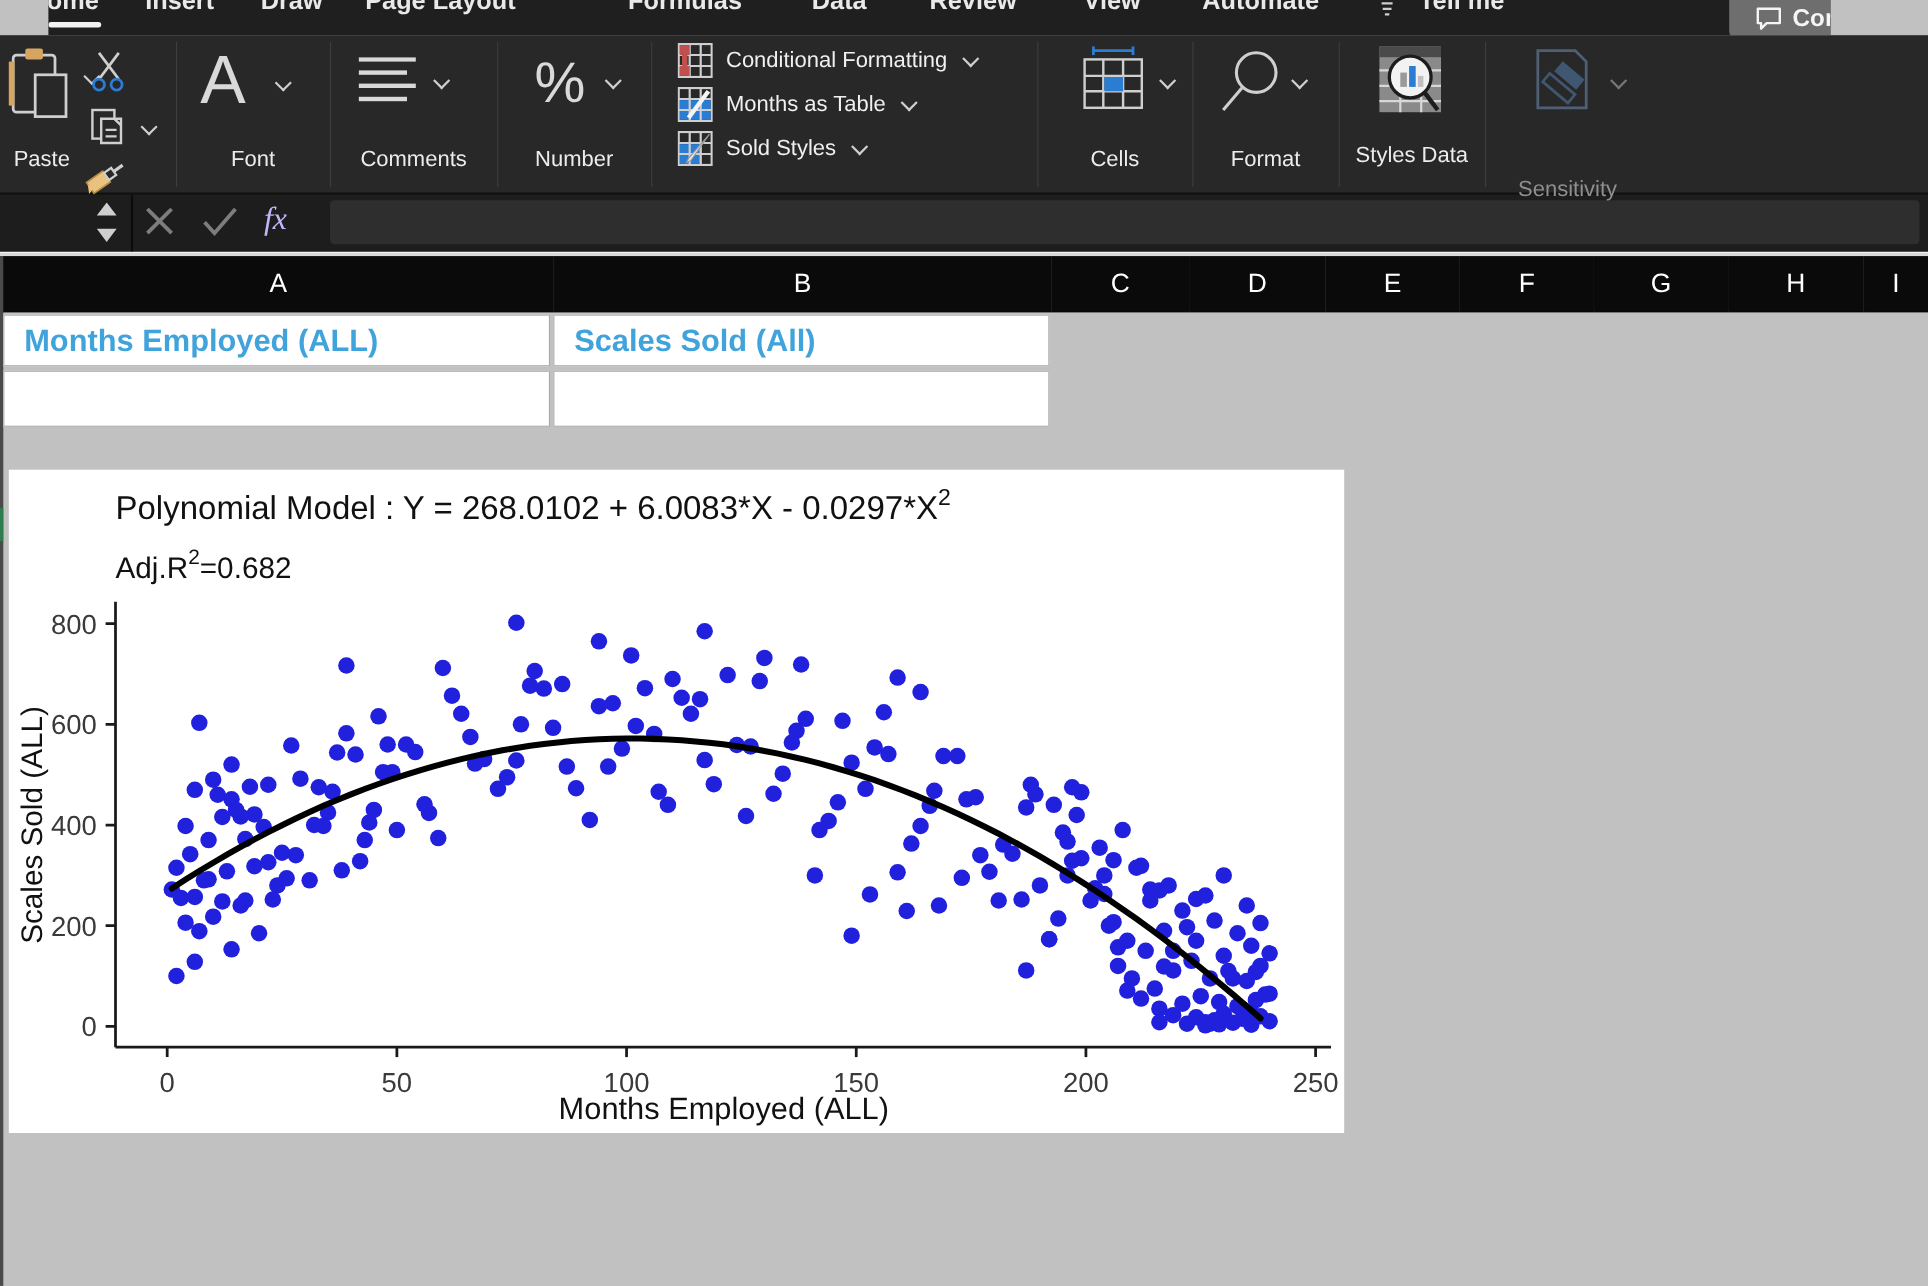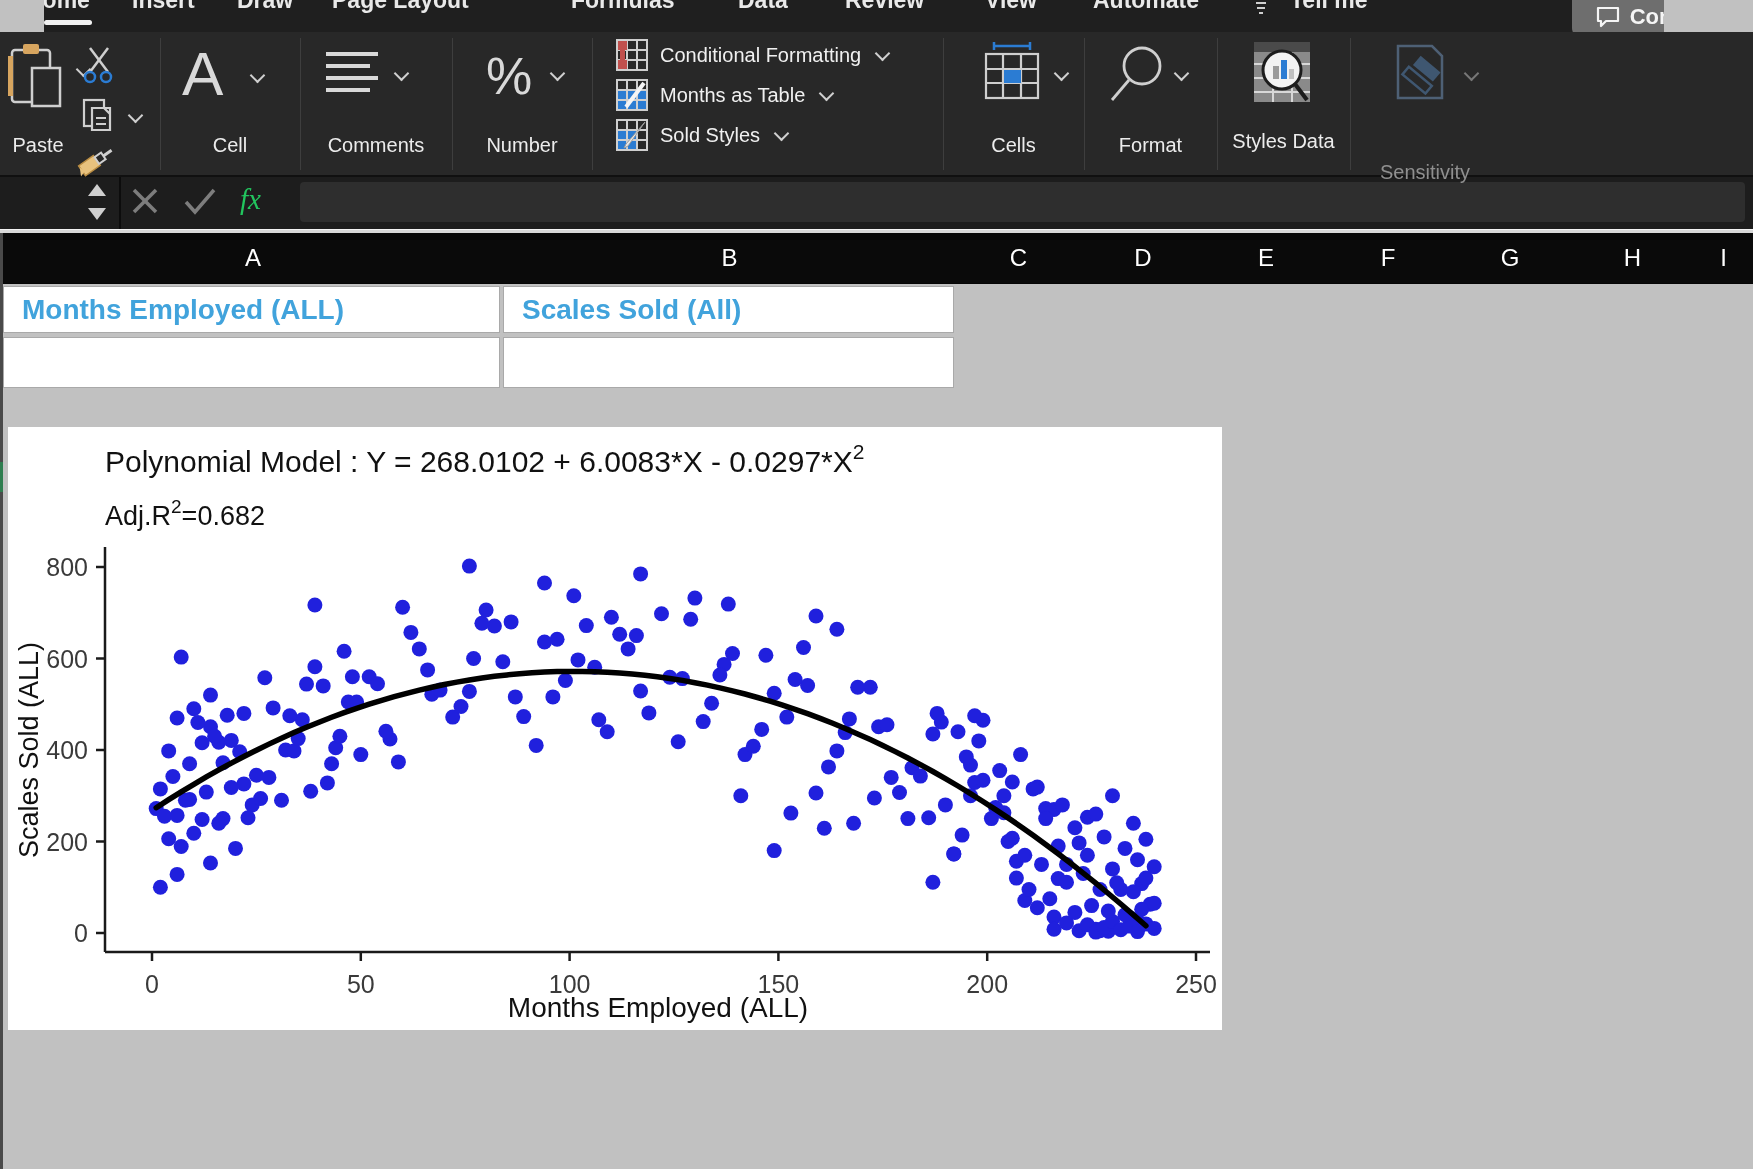--- a/index.html
+++ b/index.html
@@ -110,21 +110,21 @@
     <g transform="rotate(-35 22 20)">
       <rect x="6" y="16" width="18" height="12" fill="#e8c27e" stroke="#b98c42" stroke-width="1.5"></rect>
       <rect x="24" y="18" width="8" height="8" fill="none" stroke="#cfcfcf" stroke-width="2"></rect>
       <line x1="32" y1="22" x2="42" y2="22" stroke="#cfcfcf" stroke-width="3"></line>
       <path d="M6 18 l-4 8 l6 -2 z" fill="#e8c27e"></path>
     </g>
   </svg>
 
   <div class="bigGlyph" style="left:182px;top:6px;font-size:62px;">A</div>
   <span class="chev abs" style="left:248px;top:38px"></span>
-  <div class="rlabel" style="left:160px;top:102px;width:140px">Cell</div>
+  <div class="rlabel" style="left:160px;top:102px;width:140px">Font</div>
 
   <svg class="abs" style="left:326px;top:20px" width="58" height="44">
     <rect x="0" y="0" width="52" height="4" fill="#d9d9d9"></rect>
     <rect x="0" y="12" width="44" height="4" fill="#d9d9d9"></rect>
     <rect x="0" y="24" width="52" height="4" fill="#d9d9d9"></rect>
     <rect x="0" y="36" width="44" height="4" fill="#d9d9d9"></rect>
   </svg>
   <span class="chev abs" style="left:392px;top:36px"></span>
   <div class="rlabel" style="left:300px;top:102px;width:152px">Comments</div>
 
@@ -227,21 +227,21 @@
     <path d="M11 36 L20 24 L2 24 Z" fill="#cfcfcf"></path>
   </svg>
   <div id="namebox-divider"></div>
   <svg class="fbar-icon" style="left:130px" width="30" height="30">
     <line x1="4" y1="4" x2="26" y2="26" stroke="#7d7d7d" stroke-width="3.5"></line>
     <line x1="26" y1="4" x2="4" y2="26" stroke="#7d7d7d" stroke-width="3.5"></line>
   </svg>
   <svg class="fbar-icon" style="left:182px" width="36" height="30">
     <polyline points="4,16 13,26 32,4" fill="none" stroke="#7d7d7d" stroke-width="3.5"></polyline>
   </svg>
-  <div class="abs" style="left:240px;top:8px;font-family:'Liberation Serif',serif;font-style:italic;font-size:29px;color:#22c55e;">fx</div>
+  <div class="abs" style="left:240px;top:8px;font-family:'Liberation Serif',serif;font-style:italic;font-size:29px;color:#c4b5fd;">fx</div>
   <div id="fx-input"></div>
 </div>
 <div id="fbar-sep" class="abs"></div>
 
 <div id="colheaders" class="abs">
     <div class="colheader" style="left: 3px; width: 500px;">A</div>
     <div class="colheader" style="left: 503px; width: 453px;">B</div>
     <div class="colheader" style="left: 956px; width: 125px;">C</div>
     <div class="colheader" style="left: 1081px; width: 124px;">D</div>
     <div class="colheader" style="left: 1205px; width: 122px;">E</div>

